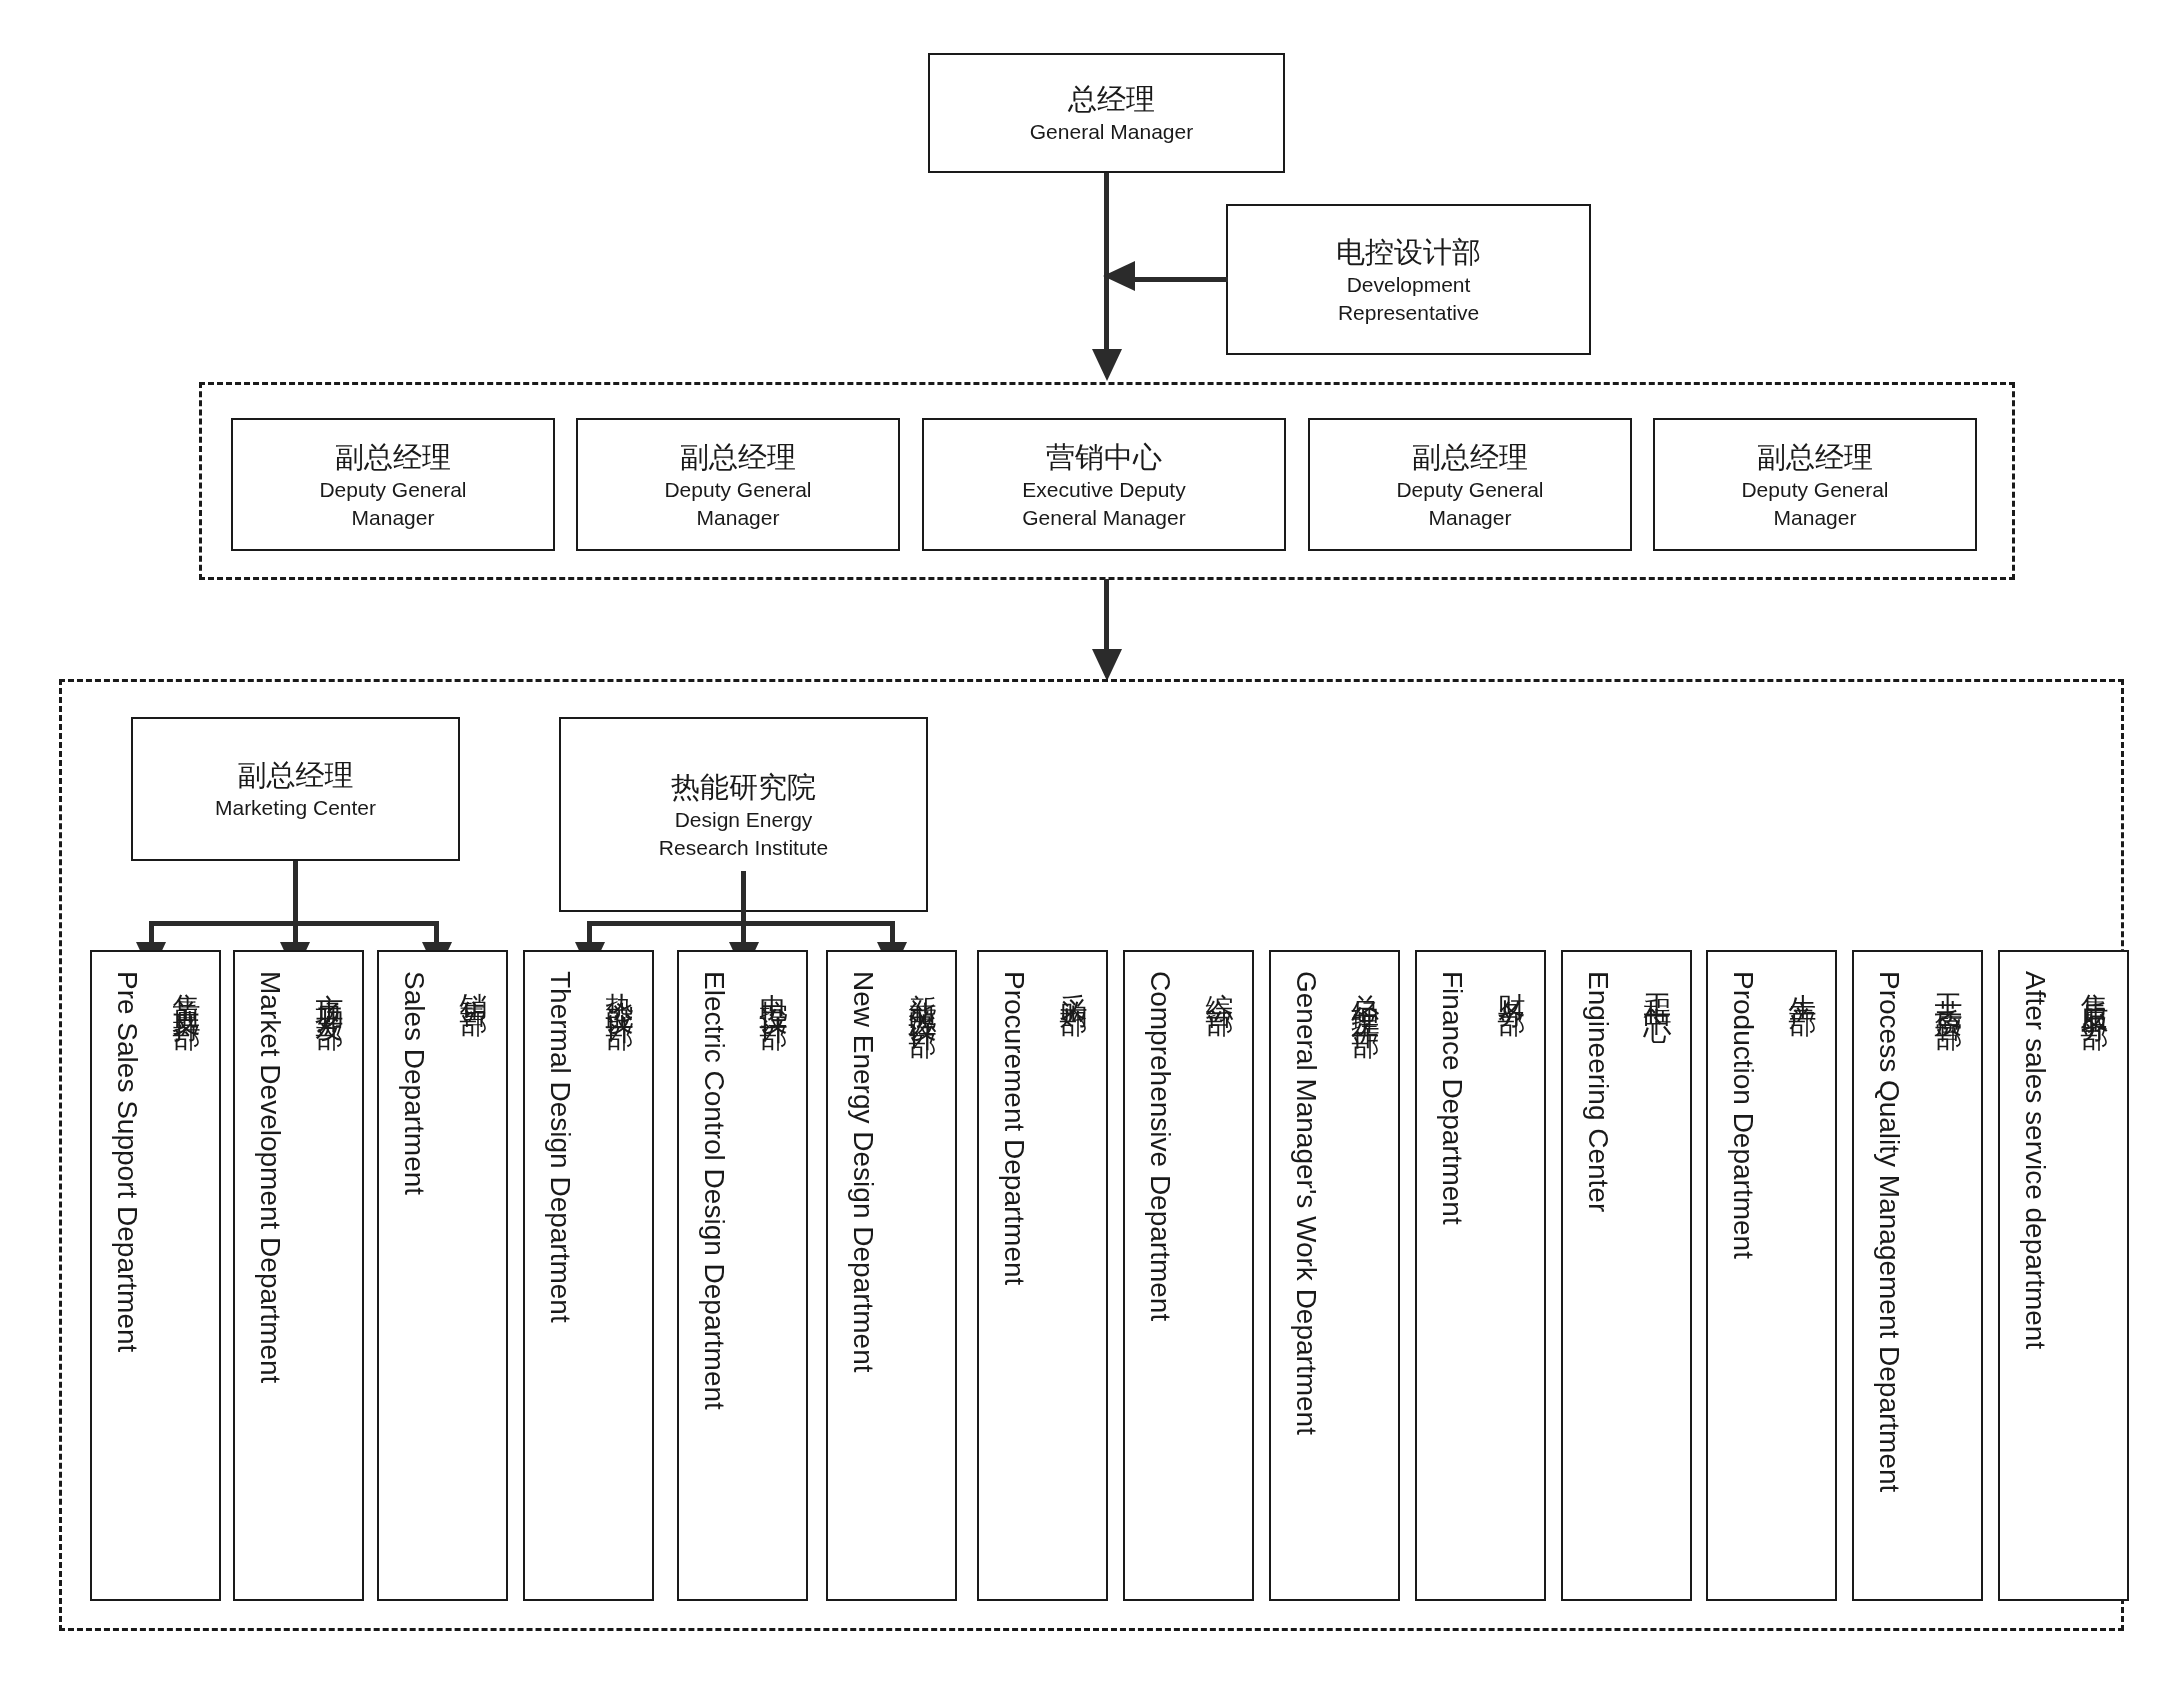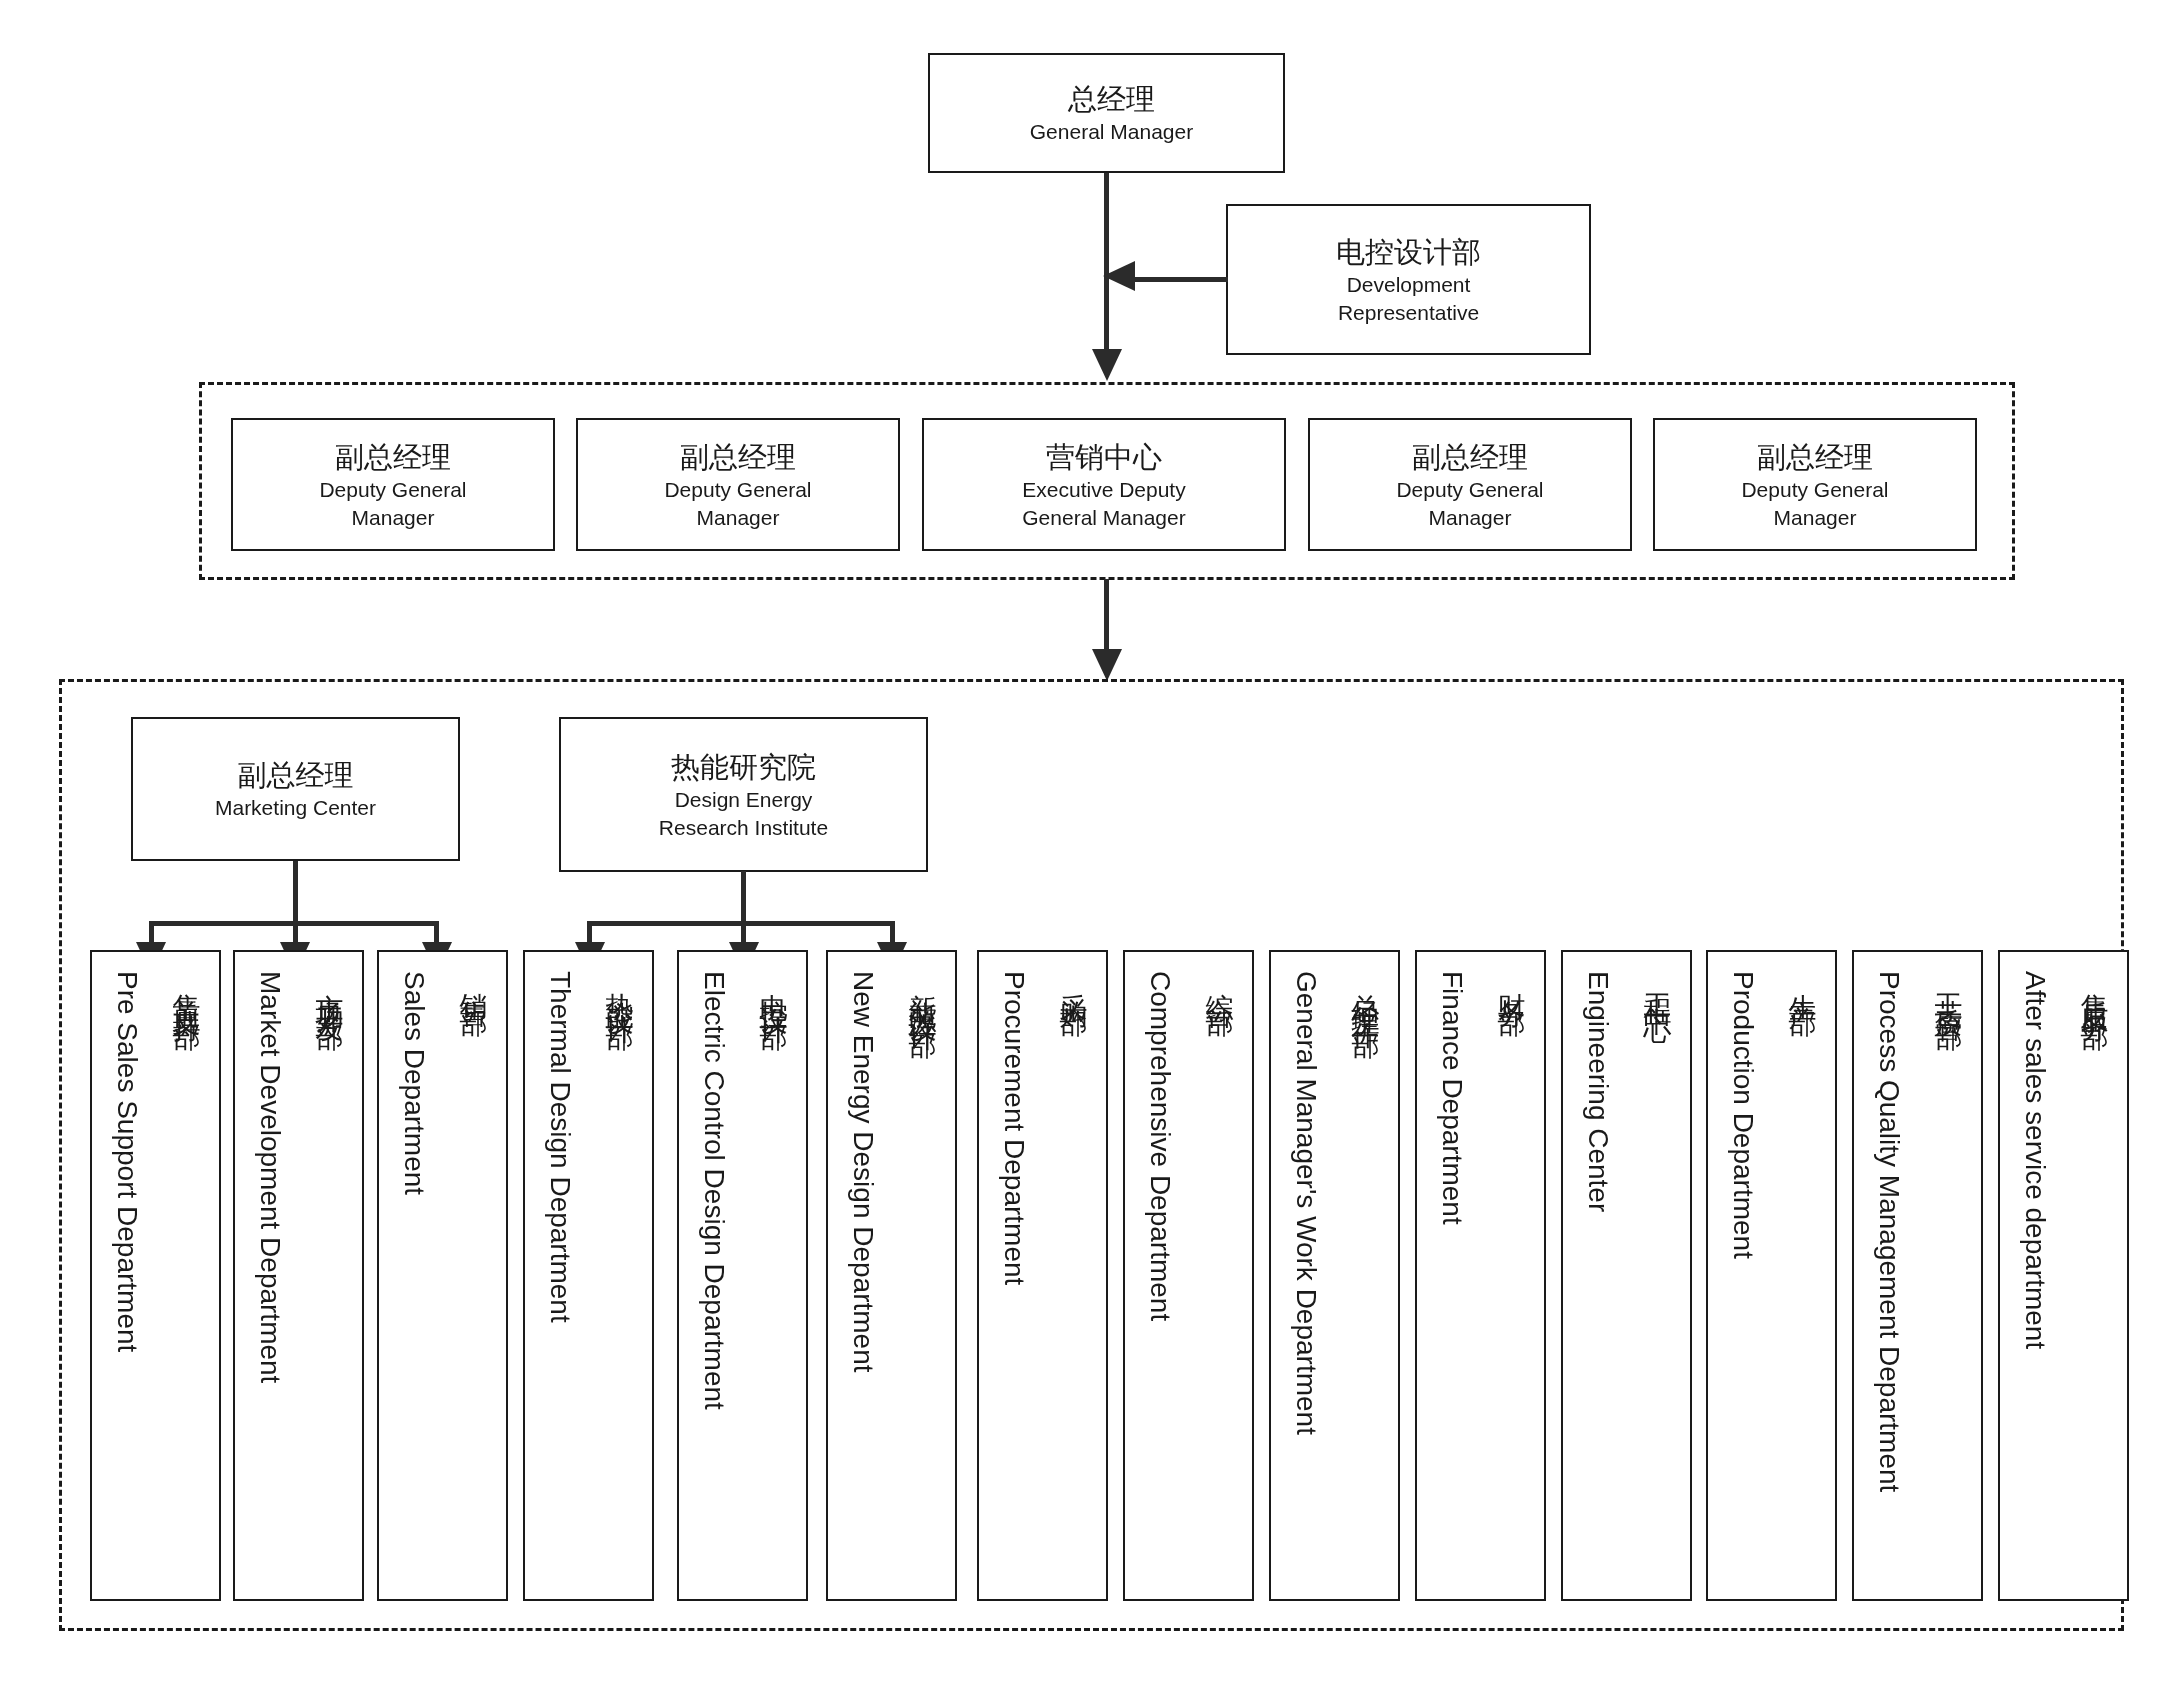--- a/index.html
+++ b/index.html
@@ -130,21 +130,21 @@
   <div class="vline" style="left:1104px;top:579px;height:80px;"></div>
   <div class="arrow-down" style="left:1092px;top:649px;"></div>
 
   <div class="group-dashed" style="left:59px;top:679px;width:2065px;height:952px;"></div>
 
   <div class="node" style="left:131px;top:717px;width:329px;height:144px;">
     <div class="zh">副总经理</div>
     <div class="en">Marketing Center</div>
   </div>
 
-  <div class="node" style="left:559px;top:717px;width:369px;height:155px;">
+  <div class="node" style="left:559px;top:717px;width:369px;height:195px;">
     <div class="zh">热能研究院</div>
     <div class="en">Design Energy</div>
     <div class="en">Research Institute</div>
   </div>
 
   <div class="vline" style="left:293px;top:861px;height:63px;"></div>
   <div class="hline" style="left:149px;top:921px;width:290px;"></div>
   <div class="vline" style="left:149px;top:921px;height:29px;"></div>
   <div class="vline" style="left:293px;top:921px;height:29px;"></div>
   <div class="vline" style="left:434px;top:921px;height:29px;"></div>

